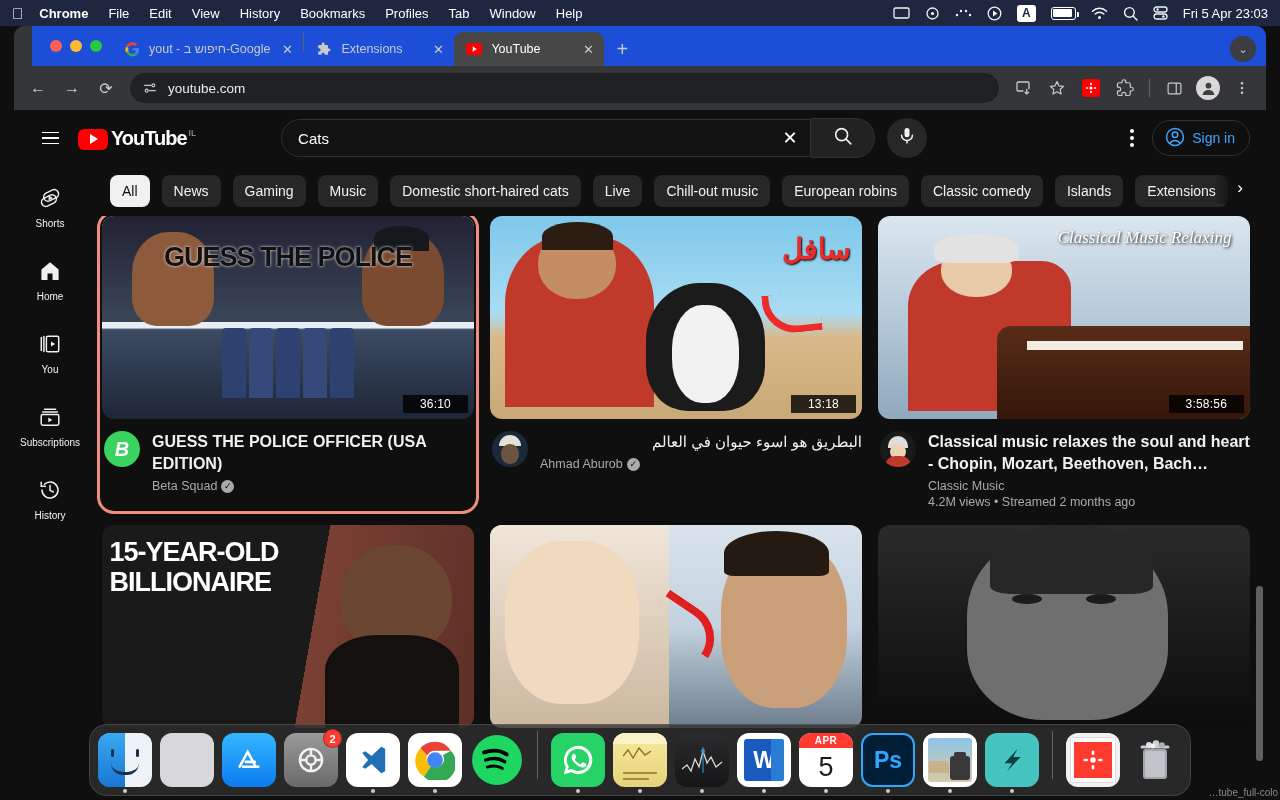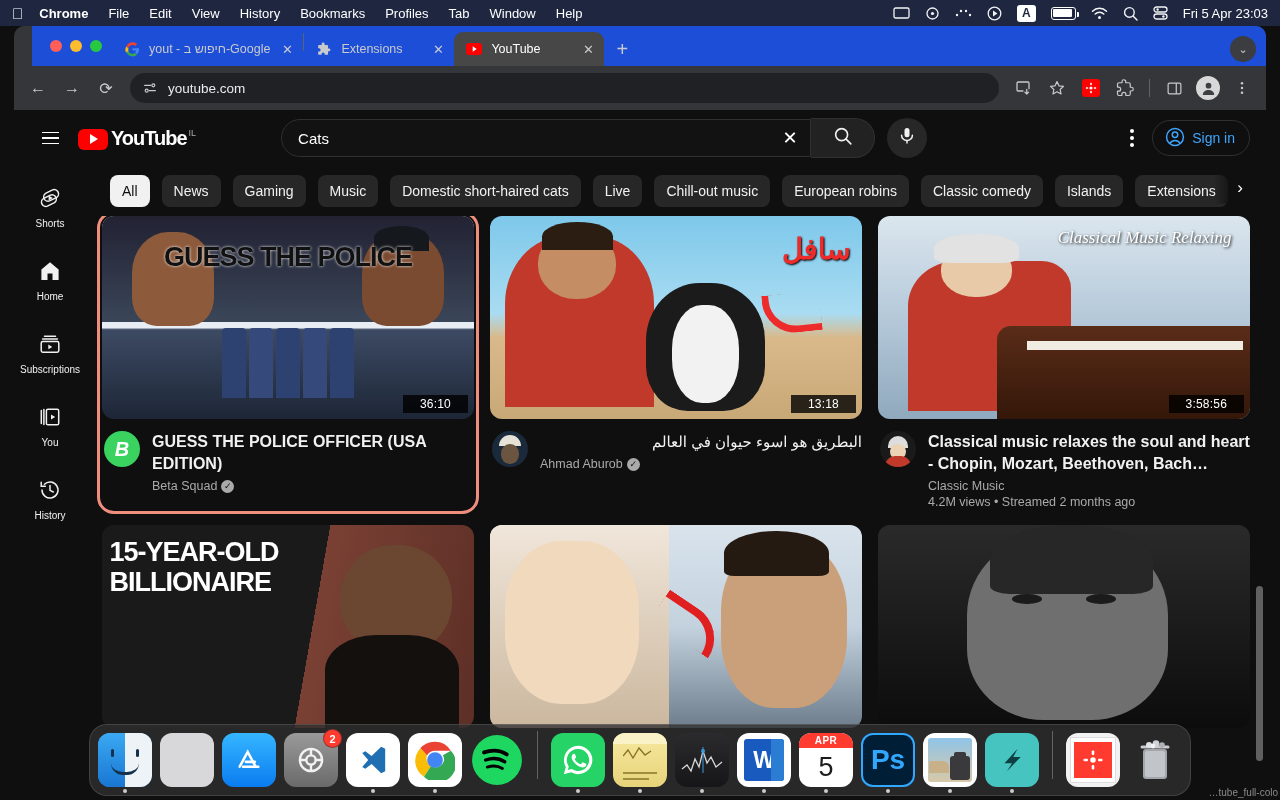--- a/index.html
+++ b/index.html
@@ -493,38 +493,38 @@
         <span>
           <svg width="24" height="24" viewBox="0 0 24 24" fill="#f1f1f1">
               <path d="M12 3.2 3.4 10.4V21h6.1v-6.4h5V21h6.1V10.4z"></path>
             </svg>
         </span>
         <span class="side-label">Home</span>
       </div>
       <div class="side-item">
         <span>
           <svg width="24" height="24" viewBox="0 0 24 24" fill="none" stroke="#f1f1f1" stroke-width="1.5">
+            <line x1="3.3" y1="5.6" x2="3.3" y2="18.4" stroke-linecap="round"></line>
+            <line x1="5.9" y1="4.4" x2="5.9" y2="19.6" stroke-linecap="round"></line>
+            <rect x="8.4" y="4.2" width="12.3" height="15.6" rx="1.6"></rect>
+            <path d="M13 9.6v4.8l4.2-2.4z" fill="#f1f1f1" stroke="none"></path>
+          </svg>
+        </span>
+        <span class="side-label">You</span>
+      </div>
+      <div class="side-item">
+        <span>
+          <svg width="24" height="24" viewBox="0 0 24 24" fill="none" stroke="#f1f1f1" stroke-width="1.5">
             <line x1="6.5" y1="4.2" x2="17.5" y2="4.2" stroke-linecap="round"></line>
             <line x1="4.6" y1="7" x2="19.4" y2="7" stroke-linecap="round"></line>
             <rect x="3.2" y="9.6" width="17.6" height="10.6" rx="1.6"></rect>
             <path d="M10.3 12.6v4.6l4-2.3z" fill="#f1f1f1" stroke="none"></path>
           </svg>
         </span>
         <span class="side-label">Subscriptions</span>
-      </div>
-      <div class="side-item">
-        <span>
-          <svg width="24" height="24" viewBox="0 0 24 24" fill="none" stroke="#f1f1f1" stroke-width="1.5">
-            <line x1="3.3" y1="5.6" x2="3.3" y2="18.4" stroke-linecap="round"></line>
-            <line x1="5.9" y1="4.4" x2="5.9" y2="19.6" stroke-linecap="round"></line>
-            <rect x="8.4" y="4.2" width="12.3" height="15.6" rx="1.6"></rect>
-            <path d="M13 9.6v4.8l4.2-2.4z" fill="#f1f1f1" stroke="none"></path>
-          </svg>
-        </span>
-        <span class="side-label">You</span>
       </div>
       <div class="side-item">
         <span>
           <svg width="24" height="24" viewBox="0 0 24 24" fill="none" stroke="#f1f1f1" stroke-width="1.5" stroke-linecap="round">
             <path d="M4 12a8 8 0 1 0 2.4-5.7"></path>
               <polyline points="3.2,4.2 3.2,8.3 7.3,8.3"></polyline>
             <polyline points="12,7.6 12,12.3 15.3,14"></polyline>
           </svg>
         </span>
         <span class="side-label">History</span>
@@ -799,21 +799,21 @@
   <div class="dock-app">
     <div class="inner" style="background:#fff;flex-direction:column;">
       <div style="width:100%;height:15px;background:#ff3b30;color:#fff;font-size:10px;font-weight:bold;display:flex;align-items:center;justify-content:center;letter-spacing:.5px;">APR</div>
       <div style="flex:1;display:flex;align-items:center;justify-content:center;color:#1c1c1e;font-size:27px;font-weight:300;">5</div>
     </div>
     <span class="dock-dot"></span>
   </div>
 
   <div class="dock-app">
     <div class="inner" style="background:#001e36;border:2px solid #31a8ff;">
-      <span style="color:#31a8ff;font-size:28px;font-weight:bold;">Ps</span>
+      <span style="color:#31a8ff;font-size:23px;font-weight:bold;">Ps</span>
     </div>
     <span class="dock-dot"></span>
   </div>
 
   <div class="dock-app">
     <div class="inner" style="background:#fff;">
       <div style="position:absolute;left:5px;top:5px;right:5px;bottom:5px;background:linear-gradient(#8fc4e8,#d8c9a8);border-radius:3px;"></div>
       <div style="position:absolute;left:6px;bottom:14px;width:20px;height:12px;background:#c8b089;border-radius:2px 6px 0 0;"></div>
       <div style="position:absolute;right:7px;bottom:7px;width:20px;height:24px;background:#3a3a3c;border-radius:3px;"></div>
       <div style="position:absolute;right:11px;bottom:29px;width:12px;height:6px;background:#3a3a3c;border-radius:2px 2px 0 0;"></div>

